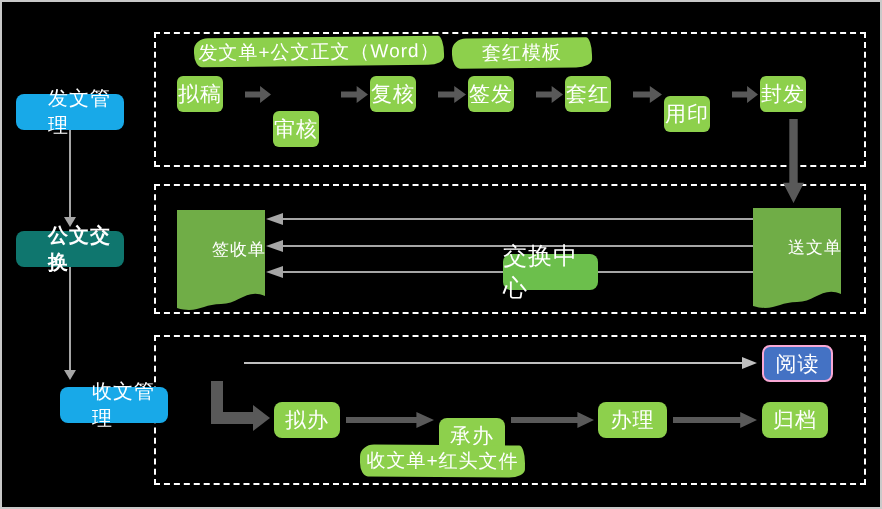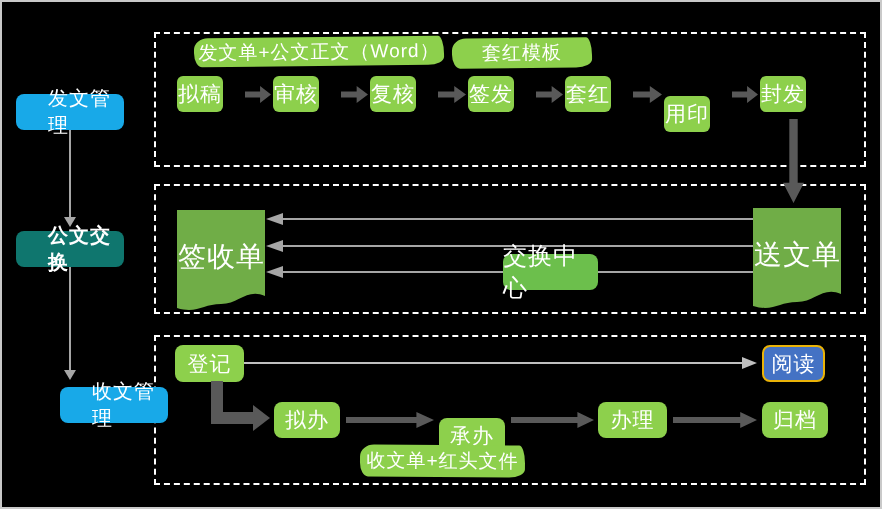--- a/index.html
+++ b/index.html
@@ -25,21 +25,21 @@
     clip-path:polygon(0 32%,58% 32%,58% 0,100% 50%,58% 100%,58% 68%,0 68%);}
   .larrow{position:absolute;background:#595959;top:409px;height:18px;
     clip-path:polygon(0 34%,80% 34%,80% 6%,100% 50%,80% 94%,80% 66%,0 66%);}
   .thinline{position:absolute;background:#a6a6a6;height:2px;}
   .head-left{position:absolute;width:0;height:0;border-top:6px solid transparent;
     border-bottom:6px solid transparent;border-right:17px solid #a6a6a6;}
   .head-down{position:absolute;width:0;height:0;border-left:6px solid transparent;
     border-right:6px solid transparent;border-top:10px solid #a6a6a6;}
   .vline{position:absolute;width:2px;background:#a6a6a6;}
   .docwrap{position:absolute;width:89px;height:102px;}
-  .doclabel{position:absolute;width:89px;top:28px;text-align:center;font-size:28px;letter-spacing:1px;}
+  .doclabel{position:absolute;width:89px;top:28px;text-align:right;font-size:17px;letter-spacing:1px;}
   .elbow{position:absolute;background:#595959;}
 </style>
 </head>
 <body>
 
 <div id="canvas">
 
   <div class="dash" style="left:152px;top:30px;width:712px;height:135px;"></div>
   <div class="dash" style="left:152px;top:182px;width:712px;height:130px;"></div>
   <div class="dash" style="left:152px;top:333px;width:712px;height:150px;"></div>
@@ -50,21 +50,21 @@
 
   <div class="vline" style="left:67px;top:128px;height:87px;"></div>
   <div class="head-down" style="left:62px;top:215px;"></div>
   <div class="vline" style="left:67px;top:265px;height:103px;"></div>
   <div class="head-down" style="left:62px;top:368px;"></div>
 
   <div class="hl" style="left:192px;top:35px;width:250px;height:29px;">发文单+公文正文（Word）</div>
   <div class="hl" style="left:450px;top:36px;width:140px;height:30px;">套红模板</div>
 
   <div class="node green step" style="left:175px;">拟稿</div>
-  <div class="node green step" style="left:271px;">审核</div>
+  <div class="node green step" style="left:271px;margin-top:35px;">审核</div>
   <div class="node green step" style="left:368px;">复核</div>
   <div class="node green step" style="left:466px;">签发</div>
   <div class="node green step" style="left:563px;">套红</div>
   <div class="node green step" style="left:662px;margin-top:20px;">用印</div>
   <div class="node green step" style="left:758px;">封发</div>
 
   <div class="harrow" style="left:243px;width:26px;"></div>
   <div class="harrow" style="left:339px;width:27px;"></div>
   <div class="harrow" style="left:436px;width:28px;"></div>
   <div class="harrow" style="left:534px;width:27px;"></div>
@@ -88,26 +88,25 @@
 
   <div class="thinline" style="left:280px;top:216px;width:471px;"></div>
   <div class="head-left" style="left:264px;top:211px;"></div>
   <div class="thinline" style="left:280px;top:243px;width:471px;"></div>
   <div class="head-left" style="left:264px;top:238px;"></div>
   <div class="thinline" style="left:280px;top:269px;width:471px;"></div>
   <div class="head-left" style="left:264px;top:264px;"></div>
 
   <div class="node" style="left:501px;top:252px;width:95px;height:36px;background:#6cbf4c;font-size:24px;">交换中心</div>
 
-  <div class="node green" style="left:173px;top:343px;width:69px;height:37px;">登记</div>
 
   <div class="thinline" style="left:242px;top:360px;width:498px;background:#bfbfbf;"></div>
   <div style="position:absolute;left:740px;top:355px;width:0;height:0;border-top:6px solid transparent;border-bottom:6px solid transparent;border-left:15px solid #bfbfbf;"></div>
 
-  <div class="node" style="left:760px;top:343px;width:63px;height:37px;background:#4472c4;border:2px solid #eab308;">阅读</div>
+  <div class="node" style="left:760px;top:343px;width:71px;height:37px;background:#4472c4;border:2px solid #f9a8d4;">阅读</div>
 
   <div class="elbow" style="left:209px;top:379px;width:12px;height:43px;"></div>
   <div class="elbow" style="left:209px;top:410px;width:44px;height:12px;"></div>
   <div style="position:absolute;left:251px;top:403px;width:0;height:0;border-top:13px solid transparent;border-bottom:13px solid transparent;border-left:17px solid #595959;"></div>
 
   <div class="node green" style="left:272px;top:400px;width:66px;height:36px;">拟办</div>
   <div class="node green" style="left:437px;top:400px;width:66px;height:36px;margin-top:16px;">承办</div>
   <div class="node green" style="left:596px;top:400px;width:69px;height:36px;">办理</div>
   <div class="node green" style="left:760px;top:400px;width:66px;height:36px;">归档</div>
 

